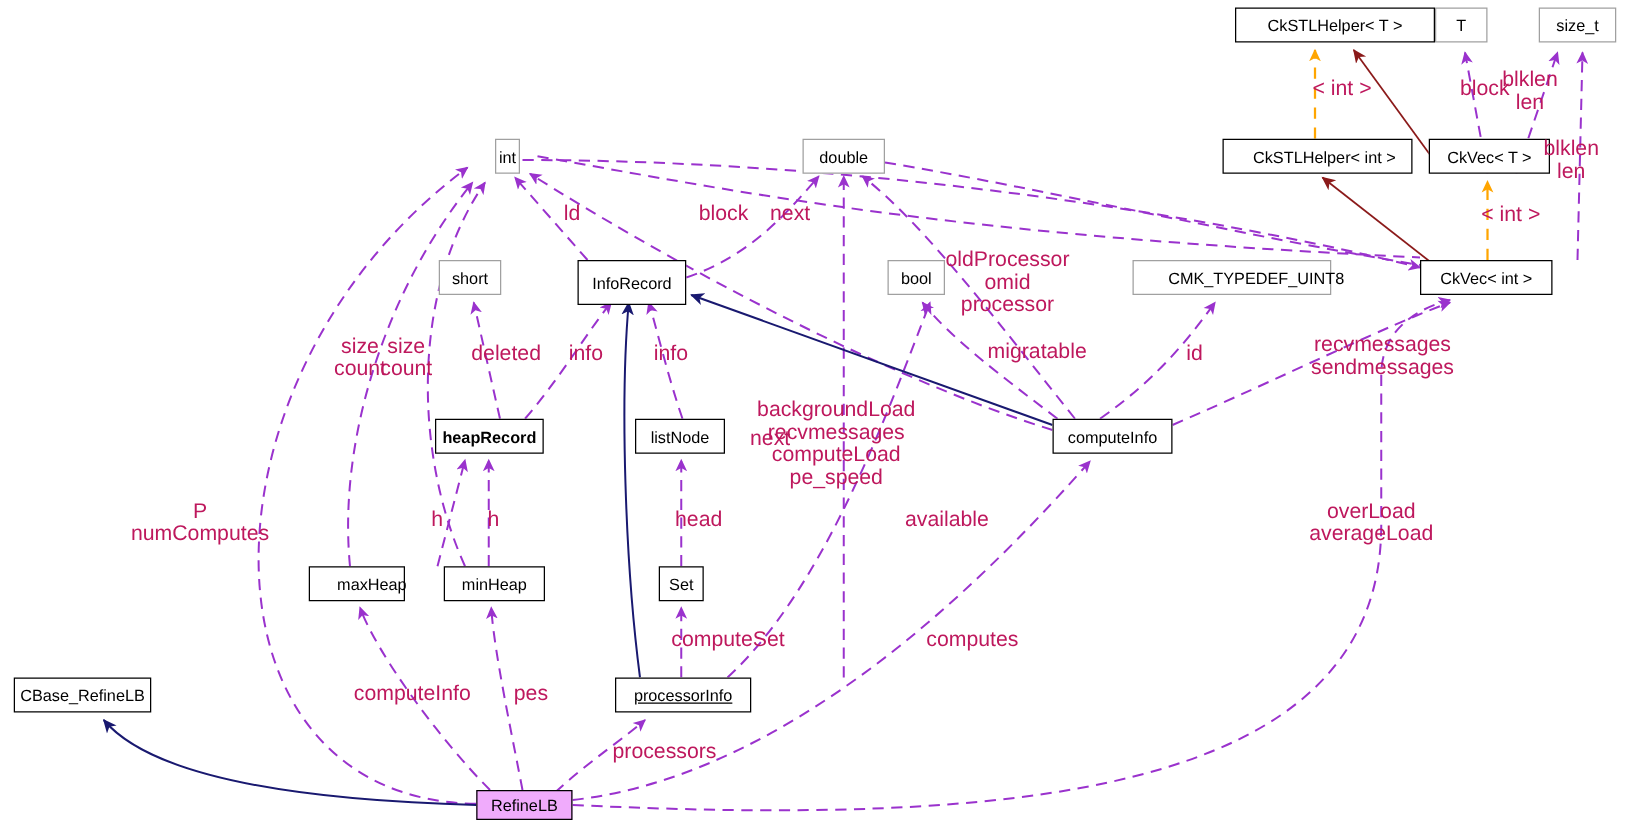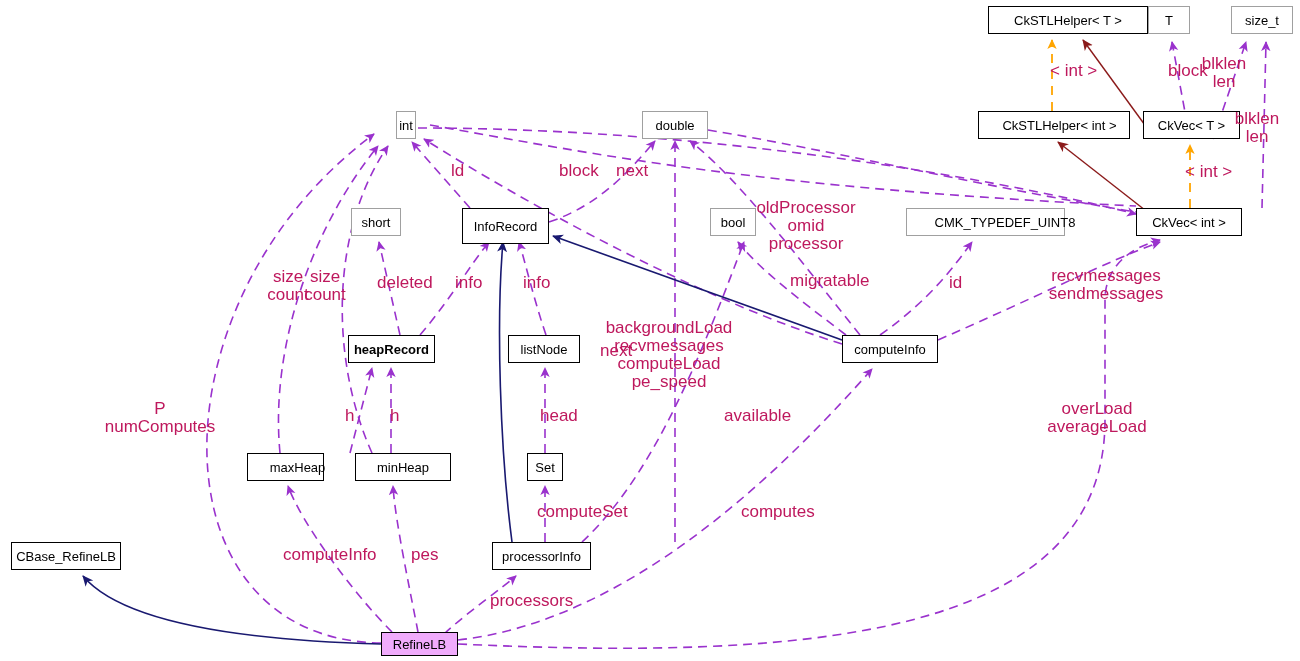--- a/index.html
+++ b/index.html
@@ -137,24 +137,24 @@
       <div class="node ext" style="left: 642px; top: 111px; width: 66px; height: 28px;">double</div>
       <div class="node ext" style="left: 351px; top: 208px; width: 50px; height: 28px;">short</div>
       <div class="node pub" style="left: 462px; top: 208px; width: 87px; height: 36px;">InfoRecord</div>
       <div class="node ext" style="left: 710px; top: 208px; width: 46px; height: 28px;">bool</div>
       <div class="node ext" style="left: 906px; top: 208px; width: 159px; height: 28px; padding-left: 39px;">CMK_TYPEDEF_UINT8</div>
       <div class="node pub" style="left: 1136px; top: 208px; width: 106px; height: 28px;">CkVec&lt; int &gt;</div>
       <div class="node pub" style="left: 348px; top: 335px; width: 87px; height: 28px; font-weight: bold;">heapRecord</div>
       <div class="node pub" style="left: 508px; top: 335px; width: 72px; height: 28px;">listNode</div>
       <div class="node pub" style="left: 842px; top: 335px; width: 96px; height: 28px;">computeInfo</div>
       <div class="node pub" style="left: 247px; top: 453px; width: 77px; height: 28px; padding-left: 24px;">maxHeap</div>
-      <div class="node pub" style="left: 355px; top: 453px; width: 96px; height: 28px;">minHeap</div>
+      <div class="node pub" style="left: 355px; top: 453px; width: 81px; height: 28px;">minHeap</div>
       <div class="node pub" style="left: 527px; top: 453px; width: 36px; height: 28px;">Set</div>
       <div class="node pub" style="left: 11px; top: 542px; width: 110px; height: 28px;">CBase_RefineLB</div>
-      <div class="node pub" style="left: 492px; top: 542px; width: 99px; height: 28px;">processorInfo</div>
+      <div class="node pub" style="left: 492px; top: 542px; width: 109px; height: 28px; text-decoration: underline;">processorInfo</div>
       <div class="node cur" style="left: 381px; top: 632px; width: 77px; height: 24px;">RefineLB</div>
     </div>
   <div id="labels">
       <div class="elabel l" style="left: 1050px; top: 62px;">&lt; int &gt;</div>
       <div class="elabel l" style="left: 1168px; top: 62px;">block</div>
       <div class="elabel c" style="left: 1224px; top: 55px; transform: translateX(-50%);">blklen
 len</div>
       <div class="elabel c" style="left: 1257px; top: 110px; transform: translateX(-50%);">blklen
 len</div>
       <div class="elabel l" style="left: 1185px; top: 163px;">&lt; int &gt;</div>

